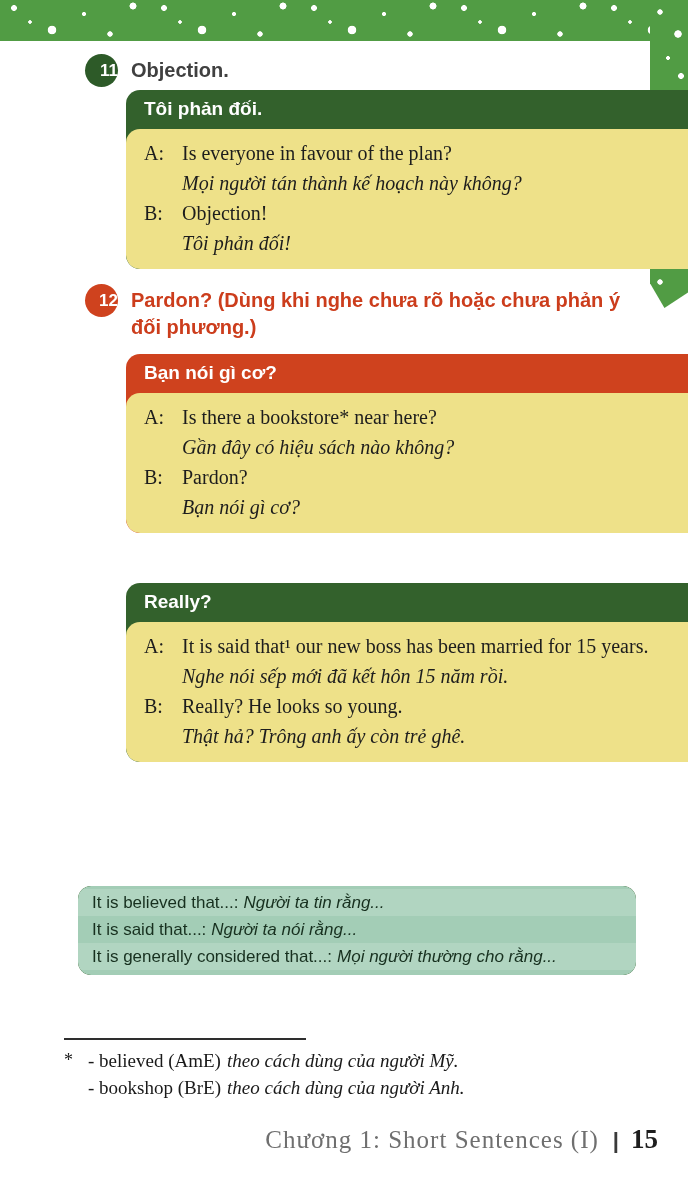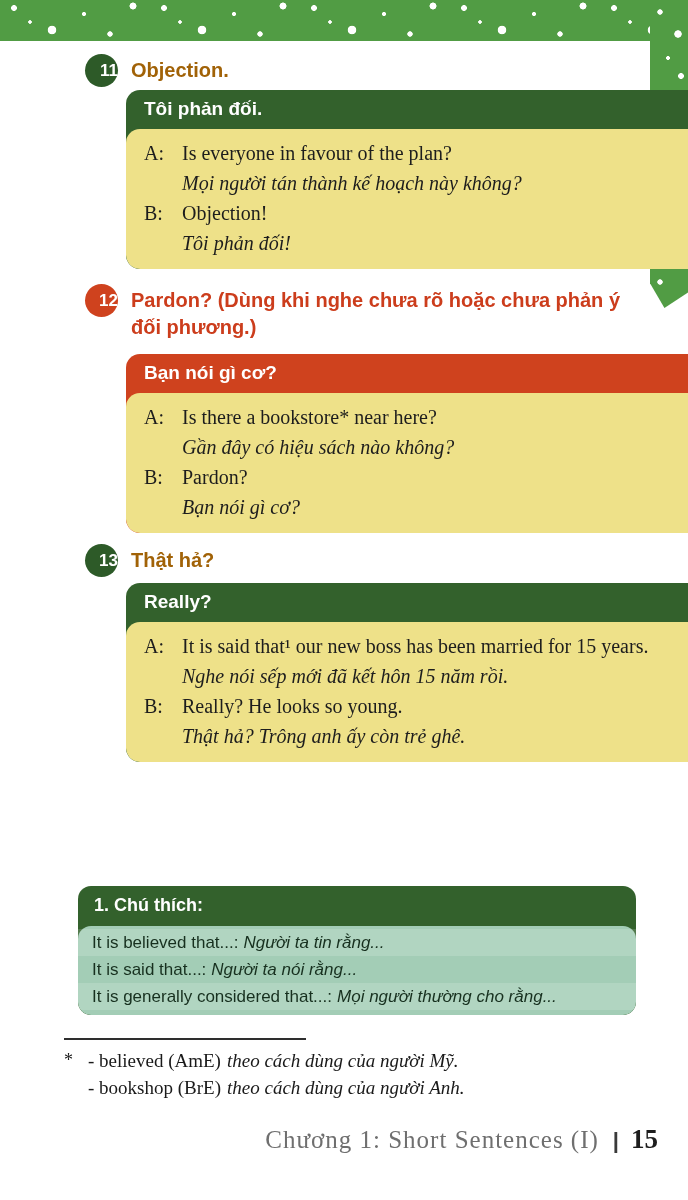--- a/index.html
+++ b/index.html
@@ -38,21 +38,21 @@
     background:#ffffff;border-top-right-radius:18px;
   }
 
   
   .entry-head{position:absolute;left:85px;display:flex;align-items:flex-start;}
   .num{
     flex:0 0 auto;width:33px;height:33px;border-radius:50%;
     color:#fff;font-weight:bold;font-size:17px;line-height:33px;text-align:right;
   }
   .entry-title{
-    margin:3px 0 0 13px;font-size:20px;font-weight:bold;color:#a16207;
+    margin:3px 0 0 13px;font-size:20px;font-weight:bold;color:#404040;
     line-height:27px;max-width:515px;
   }
   .entry-title.red{color:#cc3d1c;}
 
   .dialog-box{
     position:absolute;left:126px;width:600px;border-radius:14px;overflow:hidden;
   }
   .dialog-header{
     color:#ffffff;font-weight:bold;font-size:19px;padding:8px 18px 9px 18px;
   }
@@ -163,24 +163,20 @@
         <span class="lab">B:</span>
         <span class="txt">Pardon?</span>
       </div>
       <div class="line">
         <span class="lab"></span>
         <span class="txt vi">Bạn nói gì cơ?</span>
       </div>
     </div>
   </div>
 
-  <div class="entry-head" style="top:544px;">
-    <span class="num" style="background-color: rgb(45, 90, 40);">13</span>
-    <div class="entry-title">Thật hả?</div>
-  </div>
   <div class="dialog-box" style="top: 583px; background-color: rgb(51, 97, 44);">
     <div class="dialog-header">Really?</div>
     <div class="dialog-body">
       <div class="line">
         <span class="lab">A:</span>
         <span class="txt">It is said that¹ our new boss has been married for 15 years.</span>
       </div>
       <div class="line">
         <span class="lab"></span>
         <span class="txt vi">Nghe nói sếp mới đã kết hôn 15 năm rồi.</span>
@@ -190,21 +186,20 @@
         <span class="txt">Really? He looks so young.</span>
       </div>
       <div class="line">
         <span class="lab"></span>
         <span class="txt vi">Thật hả? Trông anh ấy còn trẻ ghê.</span>
       </div>
     </div>
   </div>
 
   <div class="notebox" style="background-color: rgb(51, 97, 44);">
-    <div class="note-header">1. Chú thích:</div>
     <div class="note-body">
       <div class="note-row">
         <span class="note-en">It is believed that...:</span><span class="note-vi">Người ta tin rằng...</span>
       </div>
       <div class="note-row">
         <span class="note-en">It is said that...:</span><span class="note-vi">Người ta nói rằng...</span>
       </div>
       <div class="note-row">
         <span class="note-en">It is generally considered that...:</span><span class="note-vi">Mọi người thường cho rằng...</span>
       </div>

